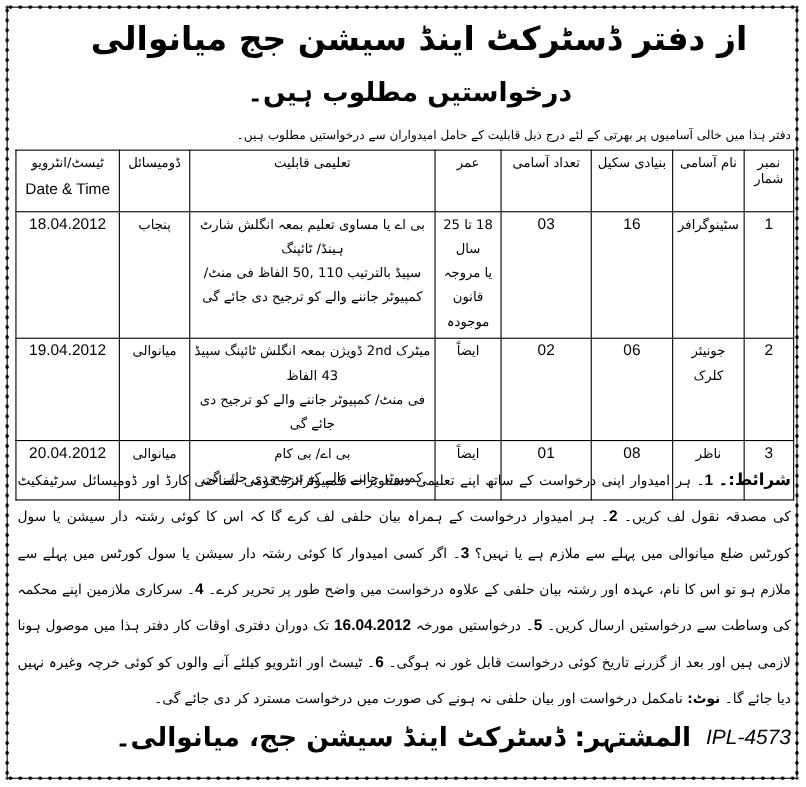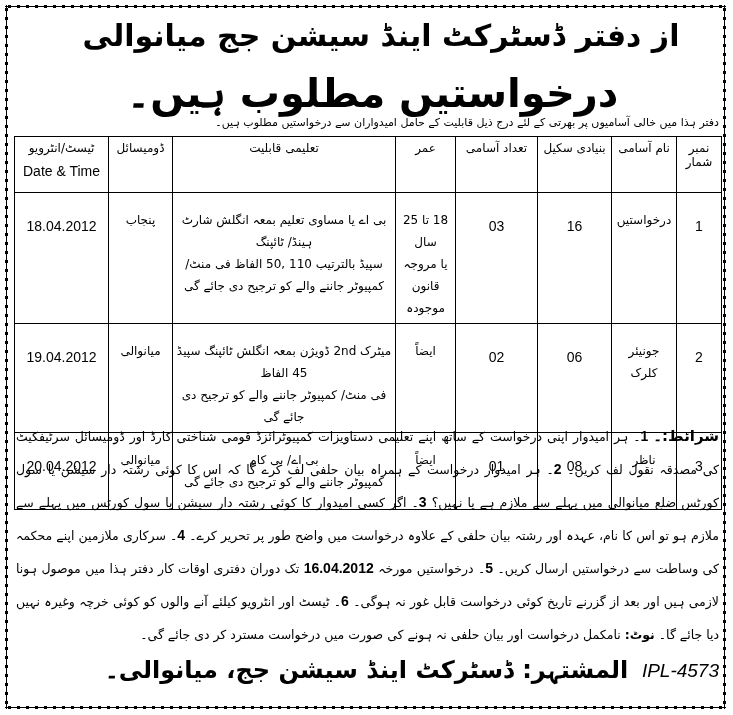--- a/index.html
+++ b/index.html
@@ -9,29 +9,29 @@
     background-image: radial-gradient(circle, #000 1.6px, transparent 1.8px), linear-gradient(#000,#000);
     background-size: 9px 3px, 100% 1px; background-repeat: repeat-x, no-repeat; background-position: 0 0, 0 1px; }
   .frame .b-top { top:0; }
   .frame .b-bottom { bottom:0; }
   .frame .b-left, .frame .b-right { position:absolute; top:0; bottom:0; width:3px;
     background-image: radial-gradient(circle, #000 1.6px, transparent 1.8px), linear-gradient(#000,#000);
     background-size: 3px 9px, 1px 100%; background-repeat: repeat-y, no-repeat; background-position: 0 0, 1px 0; }
   .frame .b-left { left:0; }
   .frame .b-right { right:0; }
   .title1 { position:absolute; left:0; right:0; top:18px; text-align:center; font-size:30px; font-weight:bold; direction:rtl;margin-left:29px; }
-  .title2 { position:absolute; left:12px; right:0; top:70px; text-align:center; font-size:40px; font-weight:bold; direction:rtl; }
+  .title2 { position:absolute; left:12px; right:0; top:70px; text-align:center; font-size:24px; font-weight:bold; direction:rtl; }
   .intro { position:absolute; right:14px; top:116px; font-size:11px; direction:rtl;margin-left:17px; }
 
   table.posts { position:absolute; left:14px; top:136px; width:707px; border-collapse:collapse; direction:rtl; table-layout:fixed; }
   table.posts td, table.posts th { border:1.5px solid #000; text-align:center; vertical-align:top; padding:4px 3px; font-size:12px; font-weight:normal;margin-left:24px; }
   table.posts th { height:47px; }
   table.posts th .en { display:block; font-family:"Liberation Sans", sans-serif; font-size:14px; margin-top:8px; direction:ltr; }
-  table.posts td.num { font-family:"Liberation Sans", sans-serif; font-size:14px; padding-top:25px; }
-  table.posts td.txt { padding-top:16px; line-height:22px; font-size:12px; }
+  table.posts td.num { font-family:"Liberation Sans", sans-serif; font-size:14px; padding-top:2px; }
+  table.posts td.txt { padding-top:0; line-height:22px; font-size:12px; }
   table.posts tr.r1 td { height:77px; }
   table.posts tr.r2 td { height:52px; }
   table.posts tr.r3 td { height:47px; }
   table.posts td .line { display:block; }
 
   .conditions { position:absolute; left:16px; right:14px; top:420px; direction:rtl; text-align:justify; font-size:12.5px; line-height:33px; }
   .conditions .head { font-weight:bold; font-size:15px; }
   .conditions .pt { font-weight:bold; font-family:"Liberation Sans", sans-serif; font-size:14px; }
   .conditions .date { font-weight:bold; font-family:"Liberation Sans", sans-serif; font-size:14px; }
   .conditions .note { font-weight:bold; }
@@ -75,21 +75,21 @@
       <th>ڈومیسائل</th>
       <th>
         <span>ٹیسٹ/انٹرویو</span>
         <span class="en">Date &amp; Time</span>
       </th>
     </tr>
   </thead>
   <tbody>
     <tr class="r1">
       <td class="num">1</td>
-      <td class="txt">درخواستیں</td>
+      <td class="txt">سٹینوگرافر</td>
       <td class="num">16</td>
       <td class="num">03</td>
       <td class="txt">
         <span class="line">18 تا 25 سال</span>
         <span class="line">یا مروجہ قانون</span>
         <span class="line">موجودہ</span>
       </td>
       <td class="txt">
         <span class="line">بی اے یا مساوی تعلیم بمعہ انگلش شارٹ ہینڈ/ ٹائپنگ</span>
         <span class="line">سپیڈ بالترتیب 110 ,50 الفاظ فی منٹ/</span>
@@ -100,21 +100,21 @@
     </tr>
     <tr class="r2">
       <td class="num">2</td>
       <td class="txt">جونیئر کلرک</td>
       <td class="num">06</td>
       <td class="num">02</td>
       <td class="txt">
         <span class="line">ایضاً</span>
       </td>
       <td class="txt">
-        <span class="line">میٹرک 2nd ڈویژن بمعہ انگلش ٹائپنگ سپیڈ 45 الفاظ</span>
+        <span class="line">میٹرک 2nd ڈویژن بمعہ انگلش ٹائپنگ سپیڈ 43 الفاظ</span>
         <span class="line">فی منٹ/ کمپیوٹر جاننے والے کو ترجیح دی جائے گی</span>
       </td>
       <td class="txt">میانوالی</td>
       <td class="num">19.04.2012</td>
     </tr>
     <tr class="r3">
       <td class="num">3</td>
       <td class="txt">ناظر</td>
       <td class="num">08</td>
       <td class="num">01</td>

